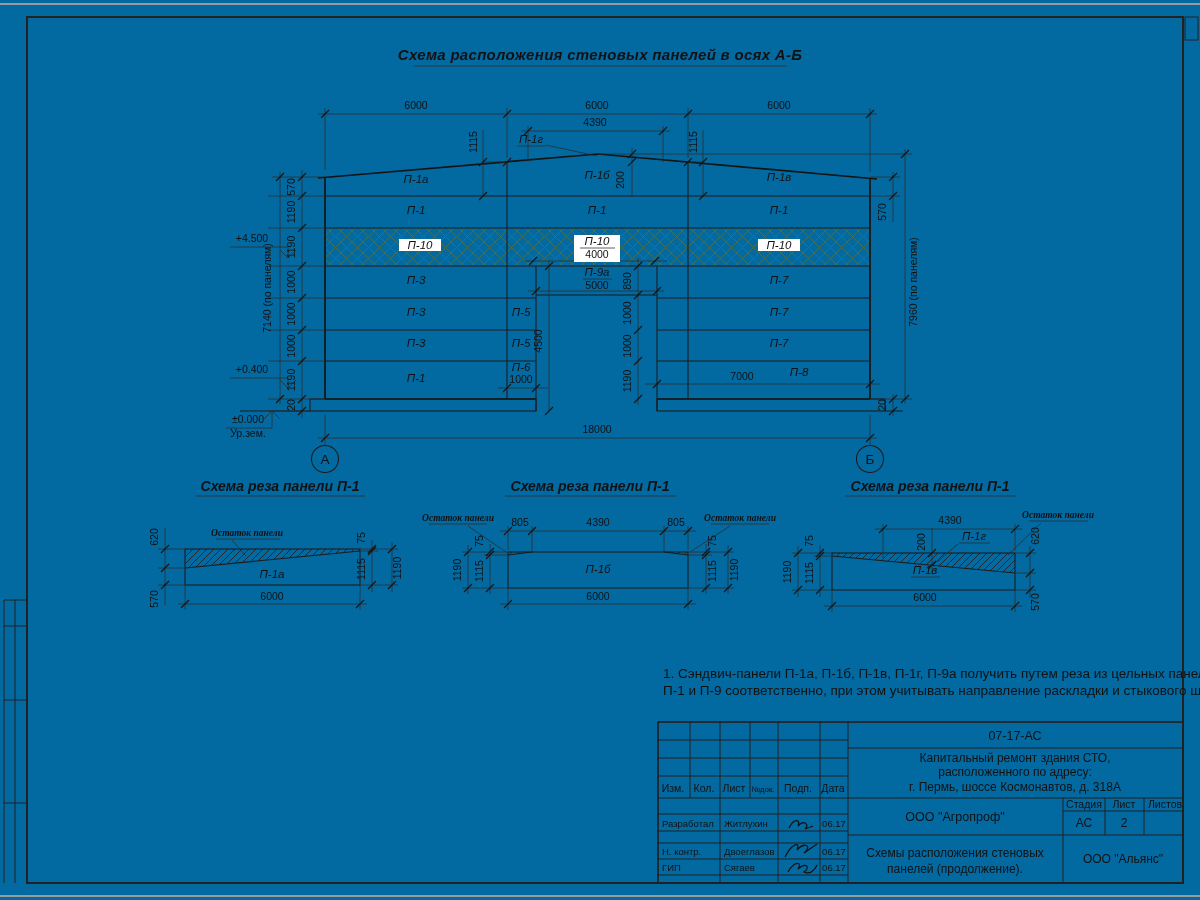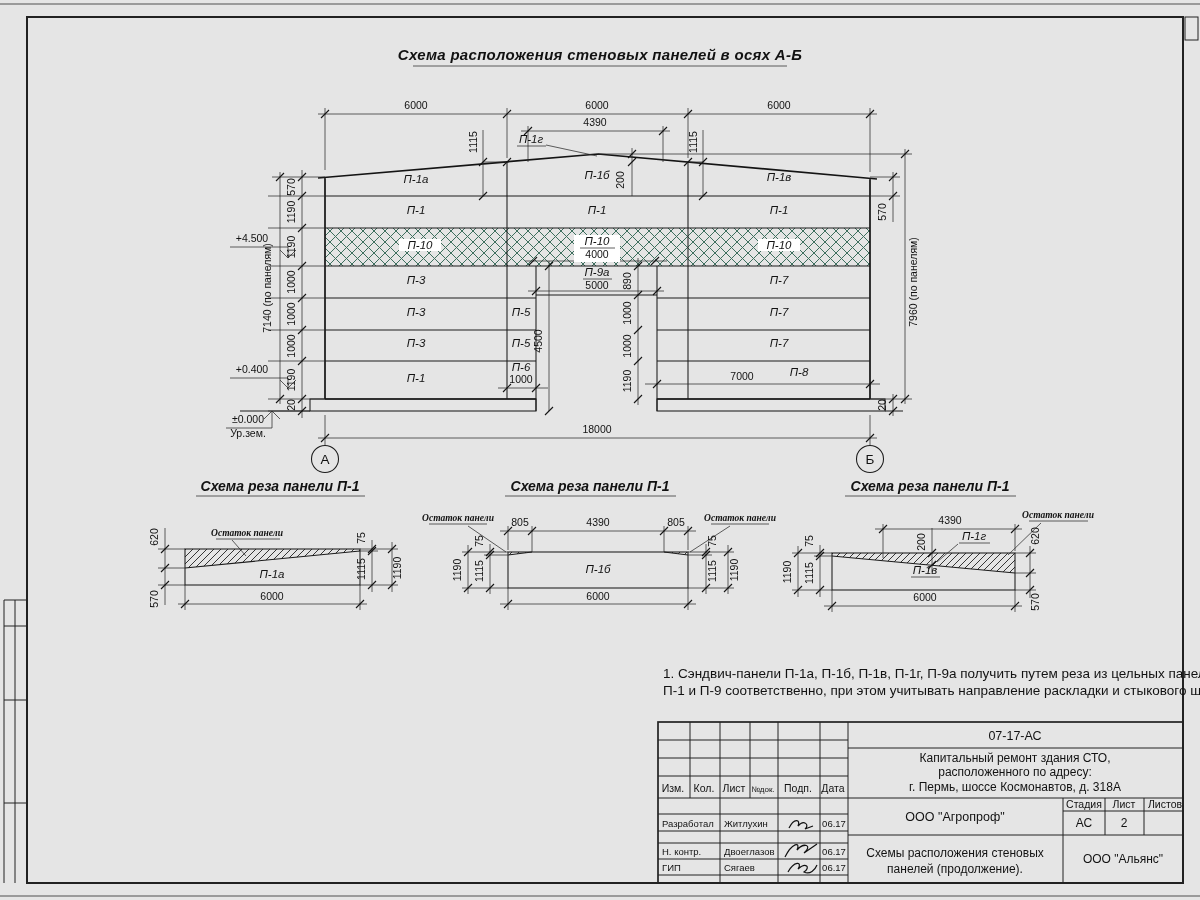--- a/index.html
+++ b/index.html
@@ -1,16 +1,16 @@
 <!DOCTYPE html>
 <html><head>
 <meta charset="utf-8">
 <style>
   html,body{margin:0;padding:0;background:#fff;}
-  .sheet{position:relative;width:1200px;height:900px;background:#e5e5e5;overflow:hidden;}
+  .sheet{position:relative;width:1200px;height:900px;background:#0369a1;overflow:hidden;}
   svg{display:block;}
   
   .lw2{stroke:#141414;stroke-width:1.7;fill:none;}
   .lw1{stroke:#1c1c1c;stroke-width:1.05;fill:none;}
   .lw0{stroke:#2b2b2b;stroke-width:.75;fill:none;}
   .frame{stroke:#222;stroke-width:2;fill:none;}
   .paper{stroke:#9a9a9a;stroke-width:2;fill:none;}
   .grid{stroke:#222;stroke-width:1;fill:none;}
   .grid2{stroke:#222;stroke-width:1.7;fill:none;}
   .sig{stroke:#111;stroke-width:1.2;fill:none;}

